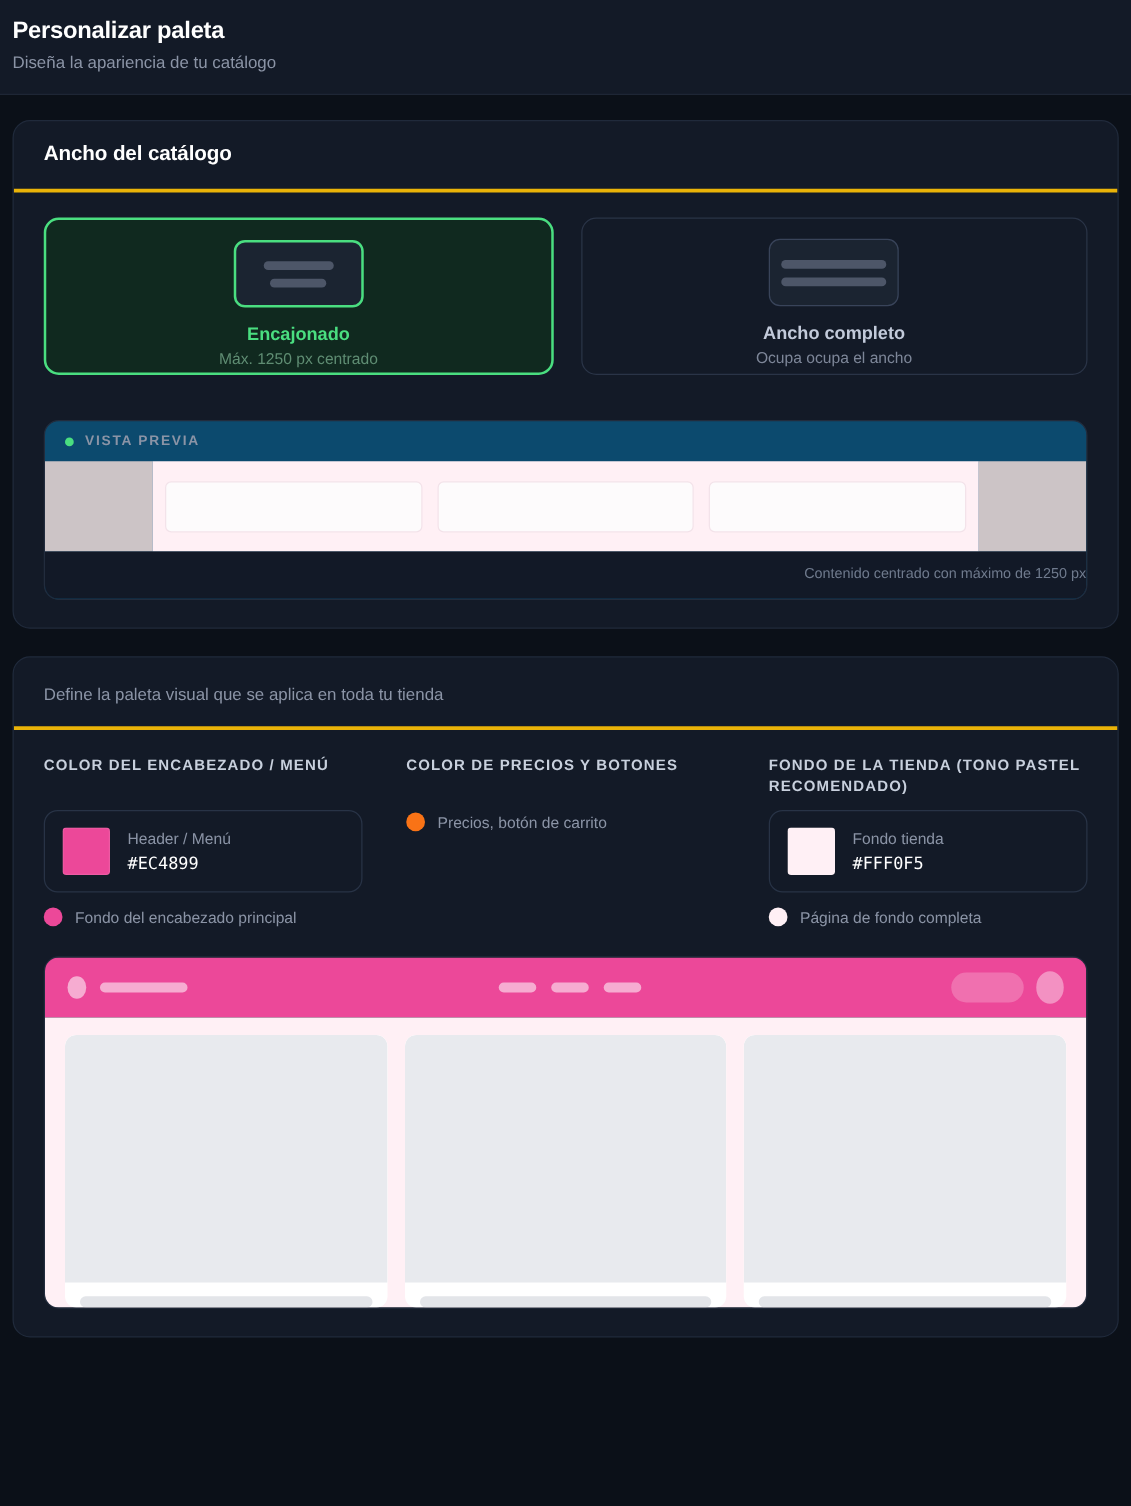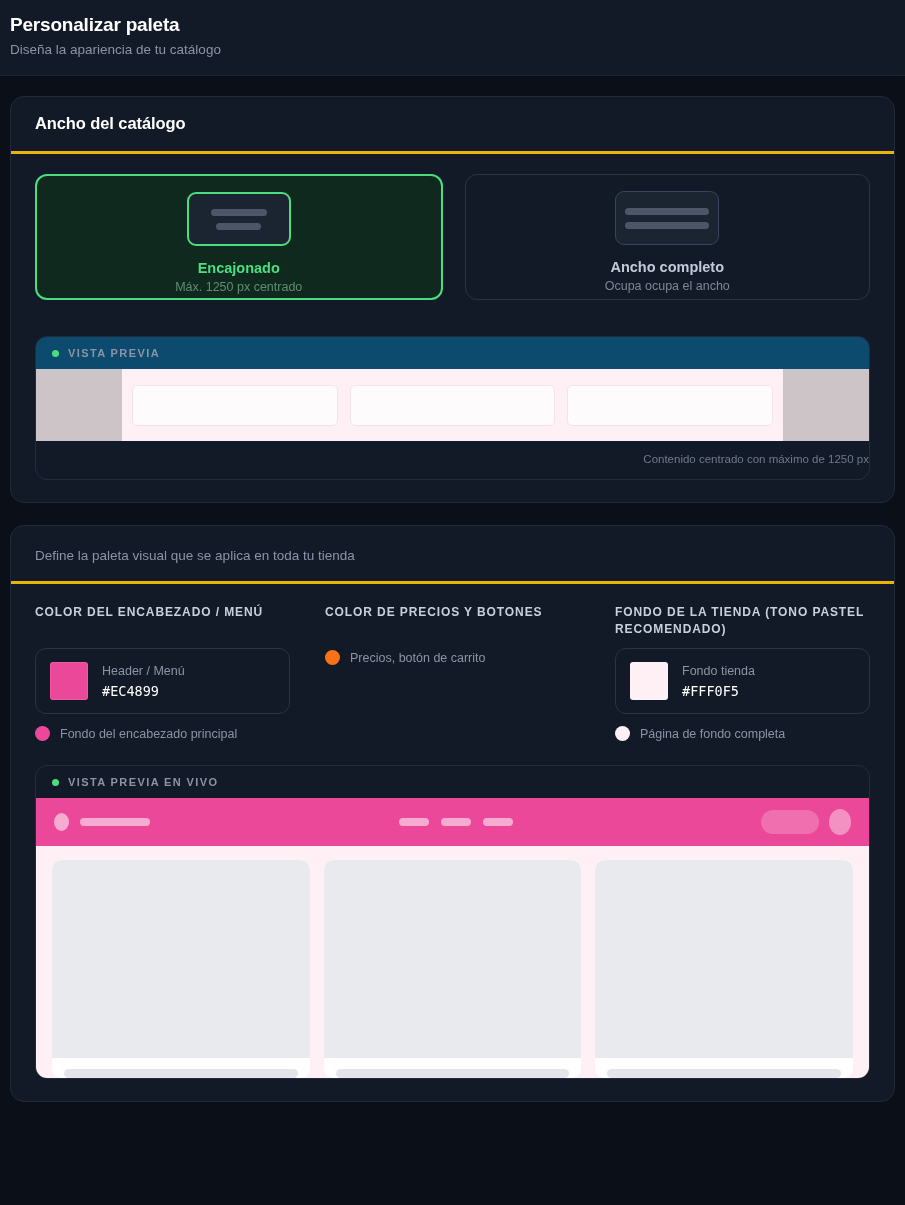--- a/index.html
+++ b/index.html
@@ -338,24 +338,20 @@
           </div>
           <div class="hint-row">
             <span class="hint-dot" style="background:#FFF0F5"></span>
             <span class="hint-text">Página de fondo completa</span>
           </div>
         </div>
 
       </div>
 
       <div class="live-frame">
-        <div class="preview-bar">
-          <span class="dot-green"></span>
-          <span class="preview-label">VISTA PREVIA EN VIVO</span>
-        </div>
 
         <div class="store-header" style="background:#EC4899">
           <span class="sh-avatar"></span>
           <span class="sh-logo"></span>
           <span class="sh-nav">
             <span></span>
             <span></span>
             <span></span>
           </span>
           <span class="sh-btn"></span>

